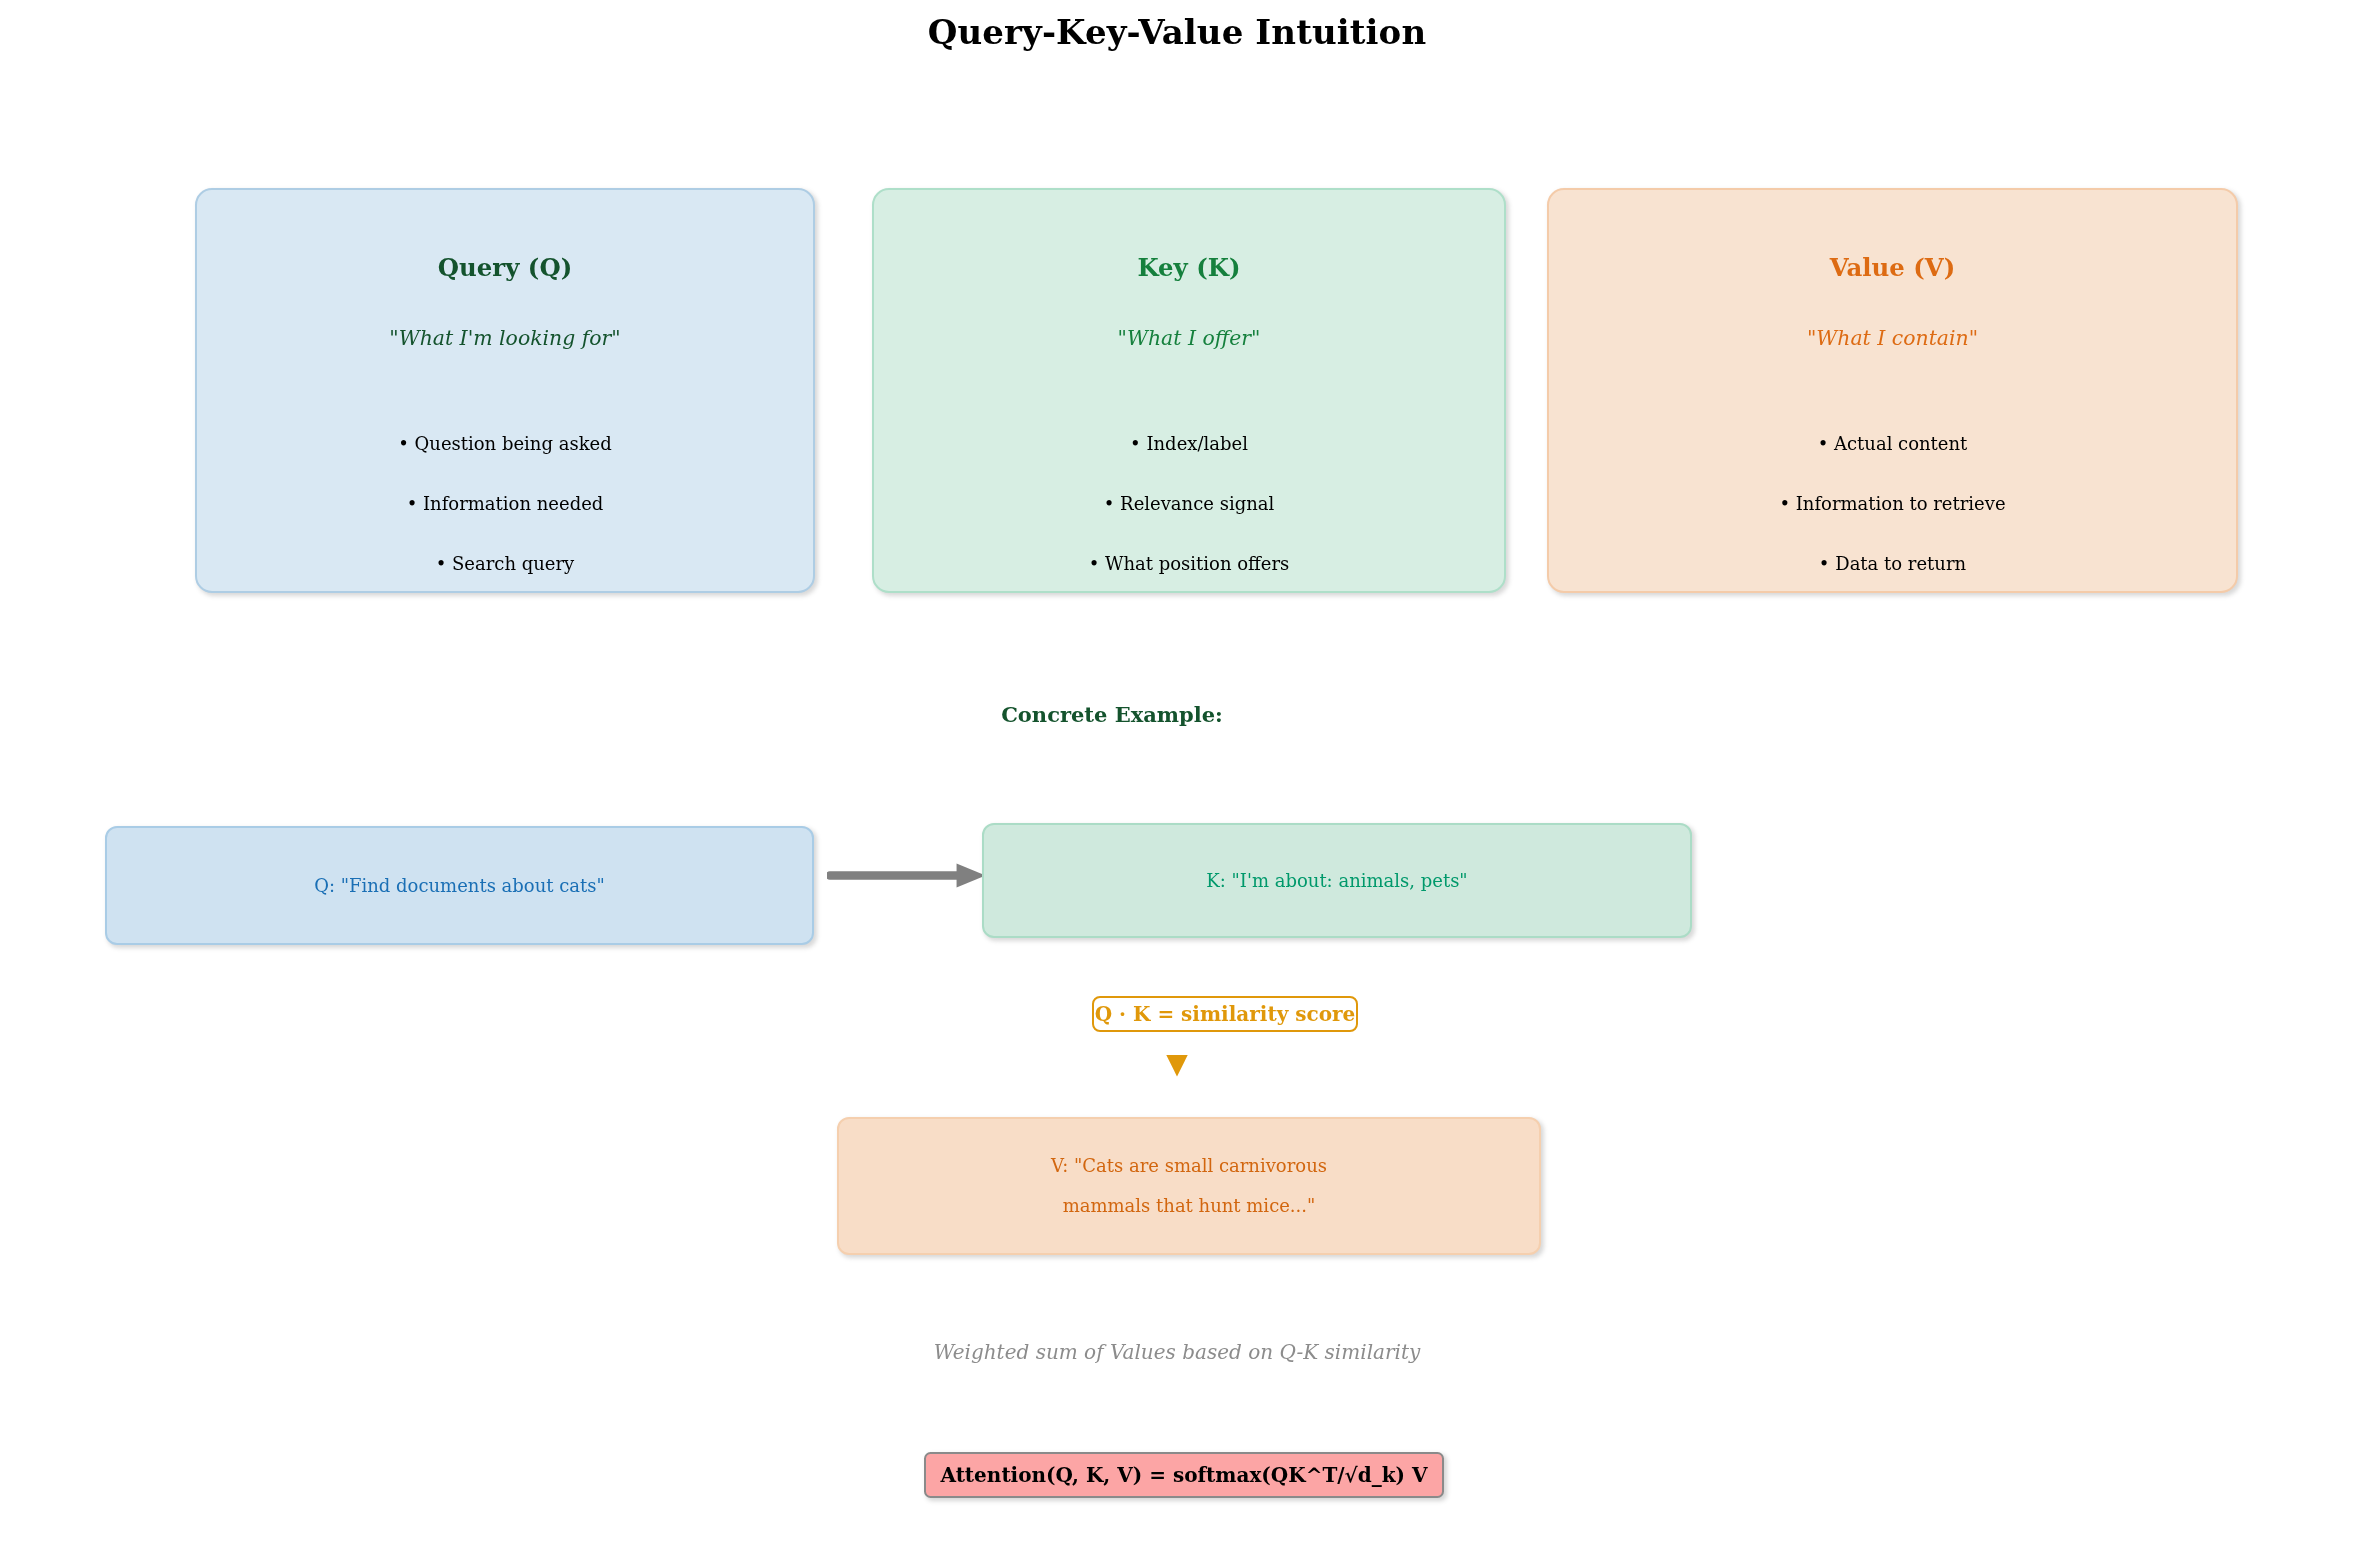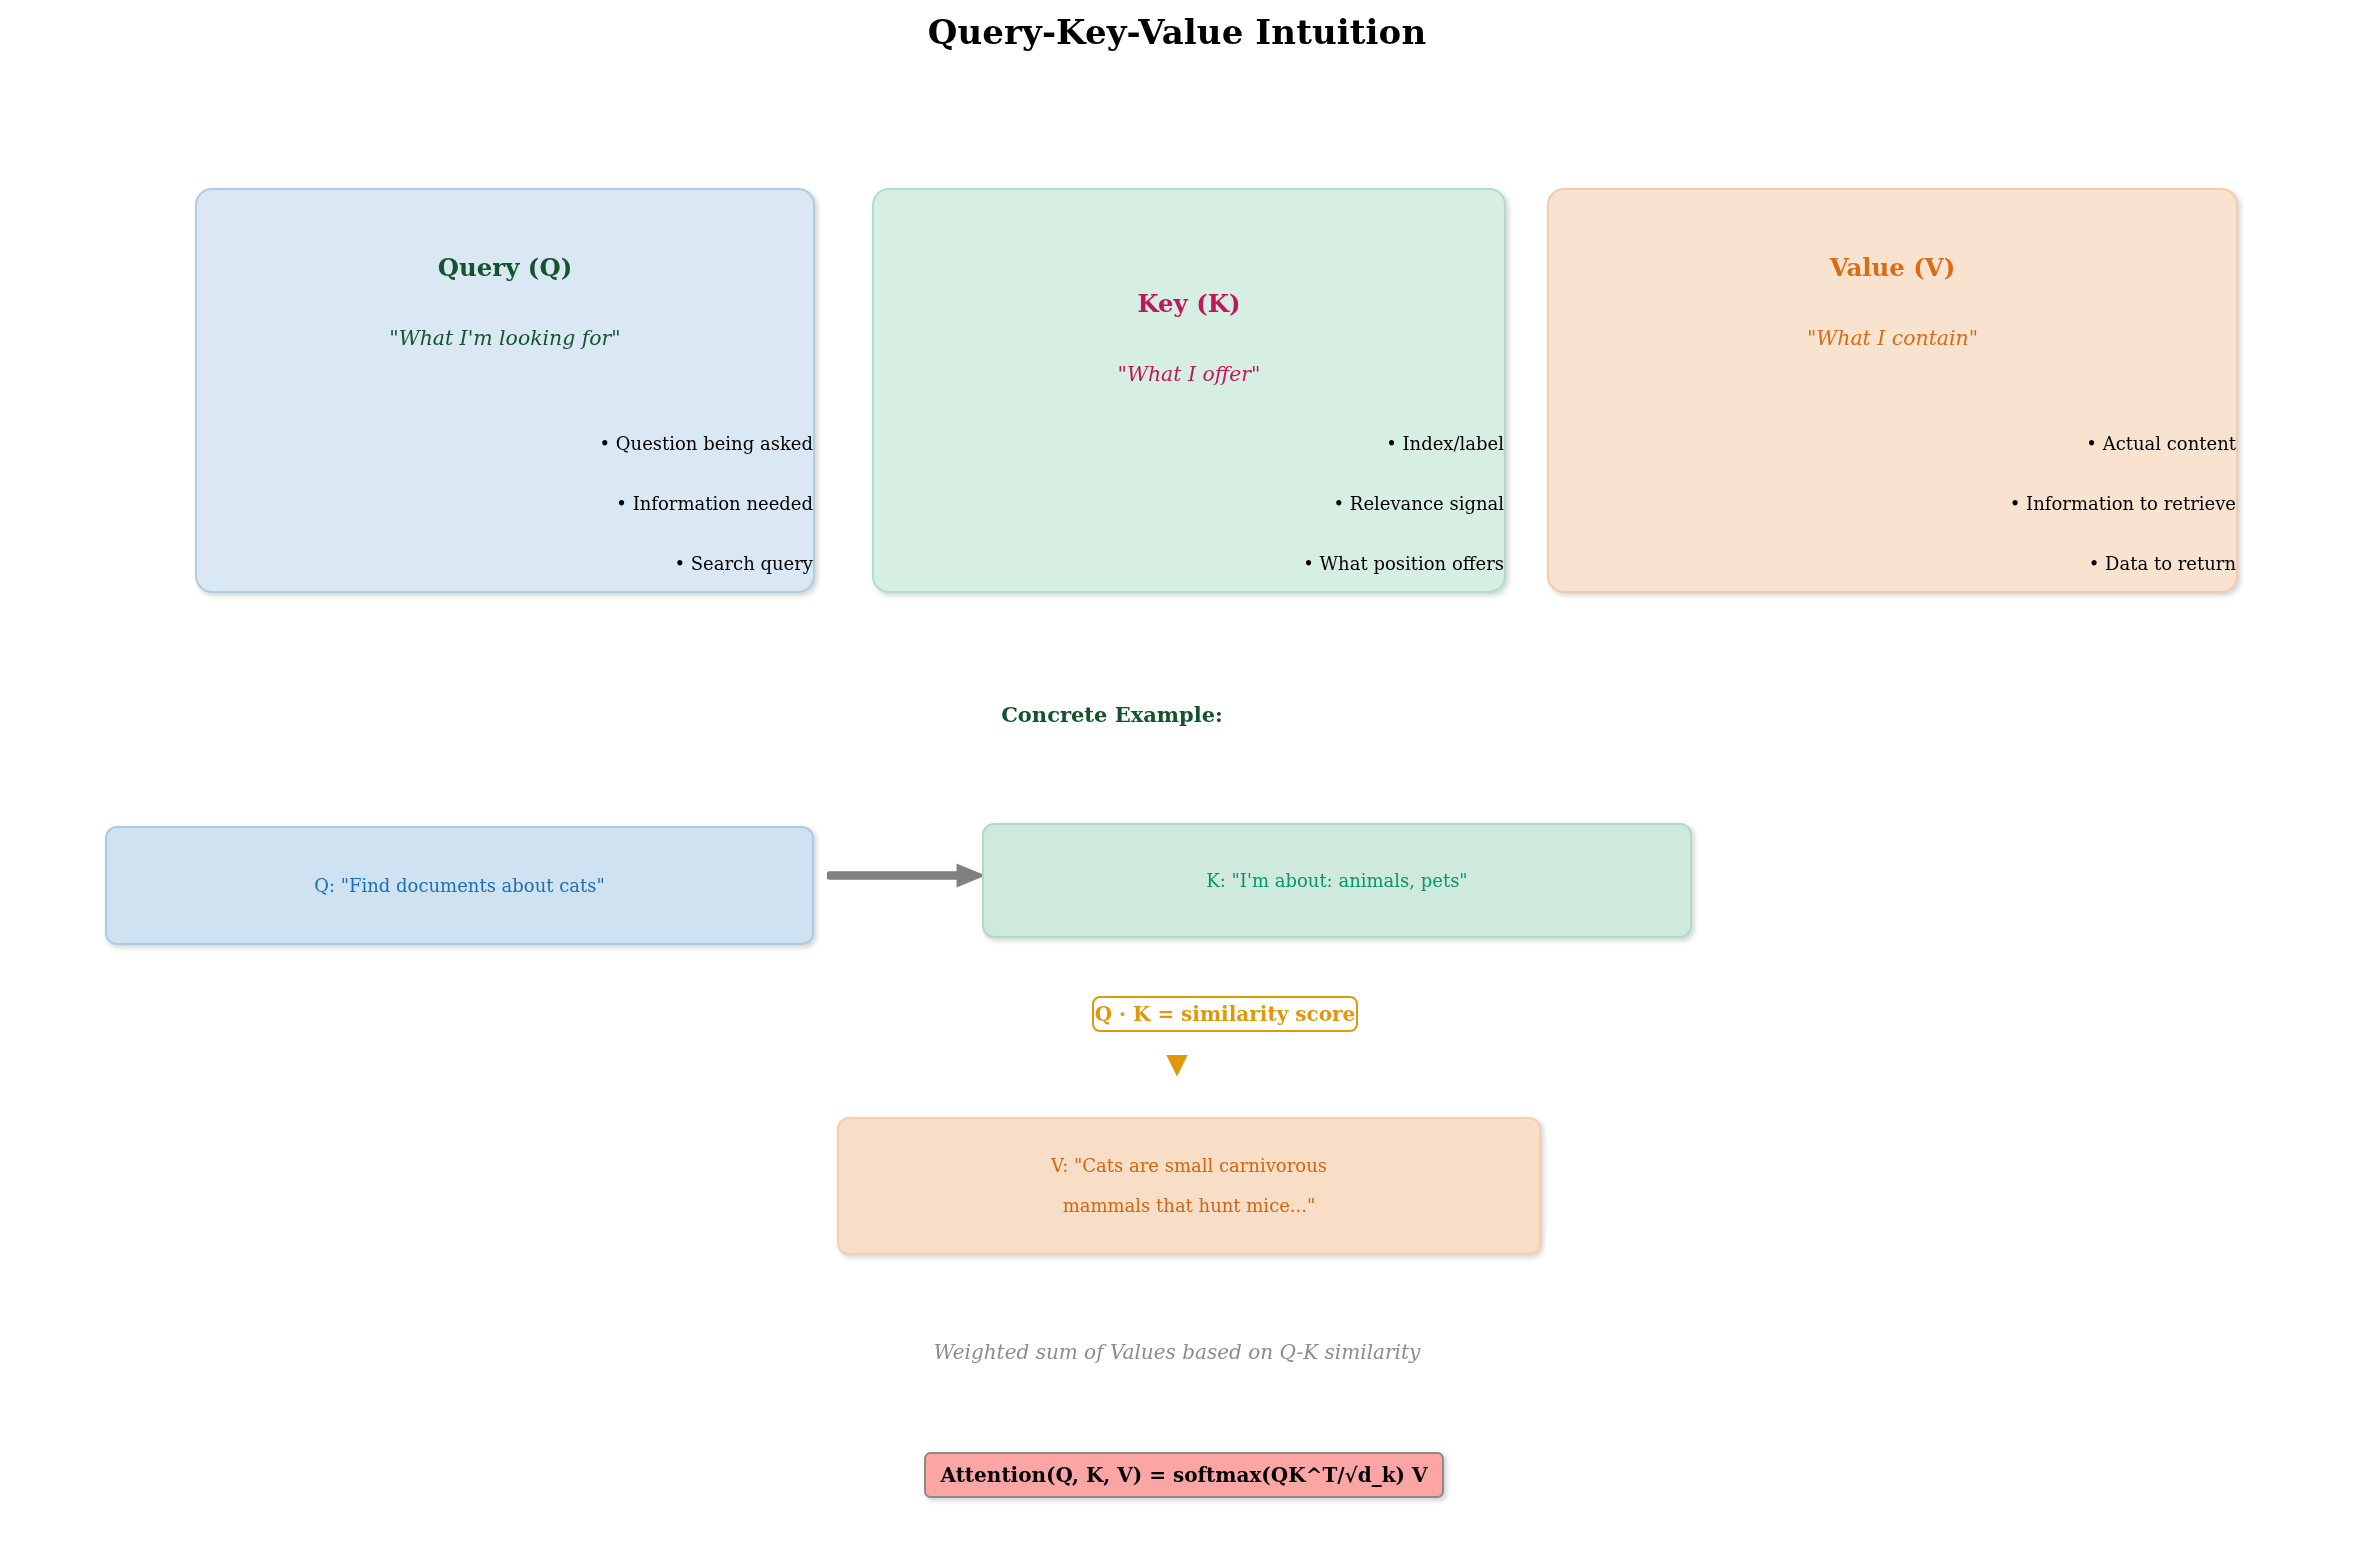--- a/index.html
+++ b/index.html
@@ -59,25 +59,25 @@
     font-style: italic;
   }
   .card-bullets {
     position: absolute;
     left: 0; right: 0;
     top: 245px;
     text-align: center;
     color: #000000;
     font-size: 18px;
   }
-  .card-bullets .bullet-line { margin: 0 0 42px 0; line-height: 1; text-align: right; }
+  .card-bullets .bullet-line { margin: 0 0 42px 0; line-height: 1; }
   .card-bullets .bullet-line:last-child { margin-bottom: 0; }
 
   #card-query .card-title, #card-query .card-subtitle { color: #14532d; }
-  #card-key   .card-title, #card-key   .card-subtitle { color: #be185d; margin-top: 36px; }
+  #card-key   .card-title, #card-key   .card-subtitle { color: #15803d; }
   #card-value .card-title, #card-value .card-subtitle { color: #DD6B13; }
 
   
   #example-heading {
     left: 0; top: 702px; width: 2224px;
     text-align: center;
     font-size: 21px;
     font-weight: bold;
     color: #14532d;
   }

